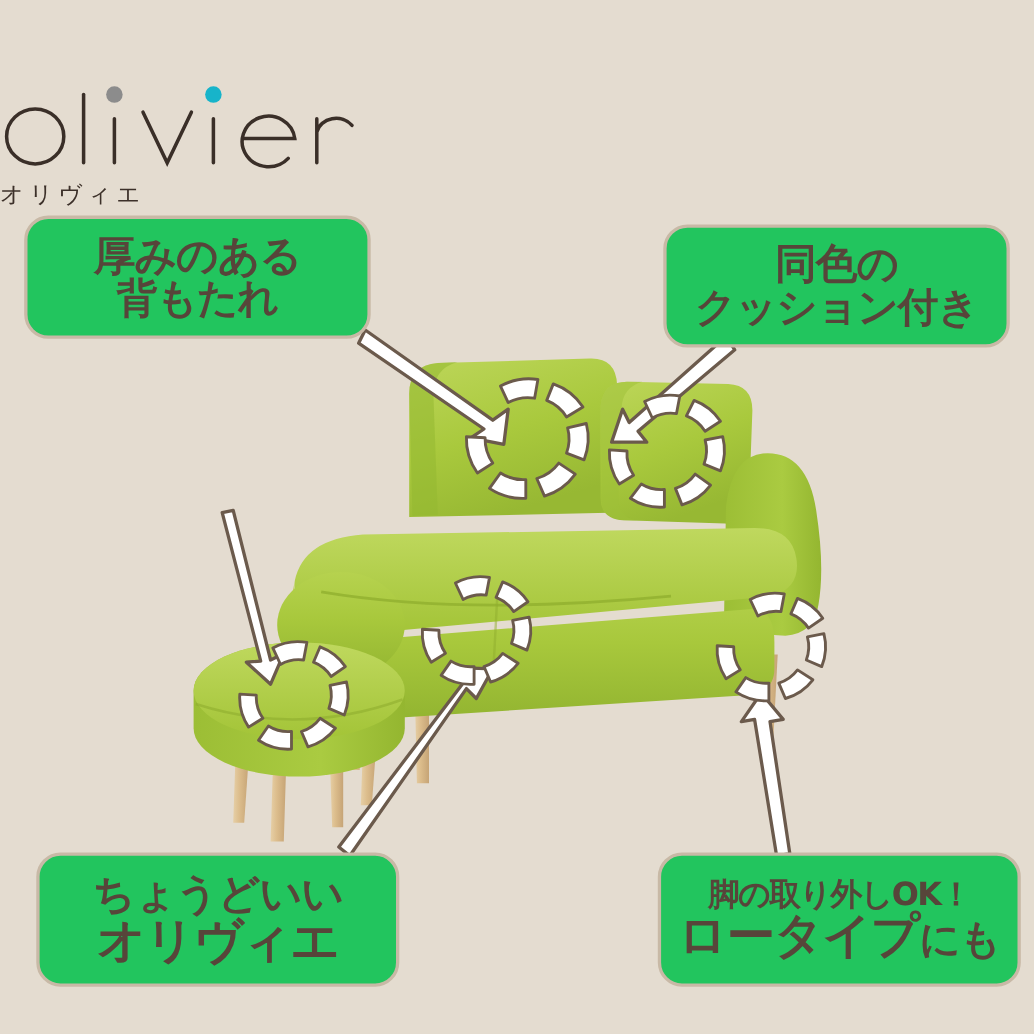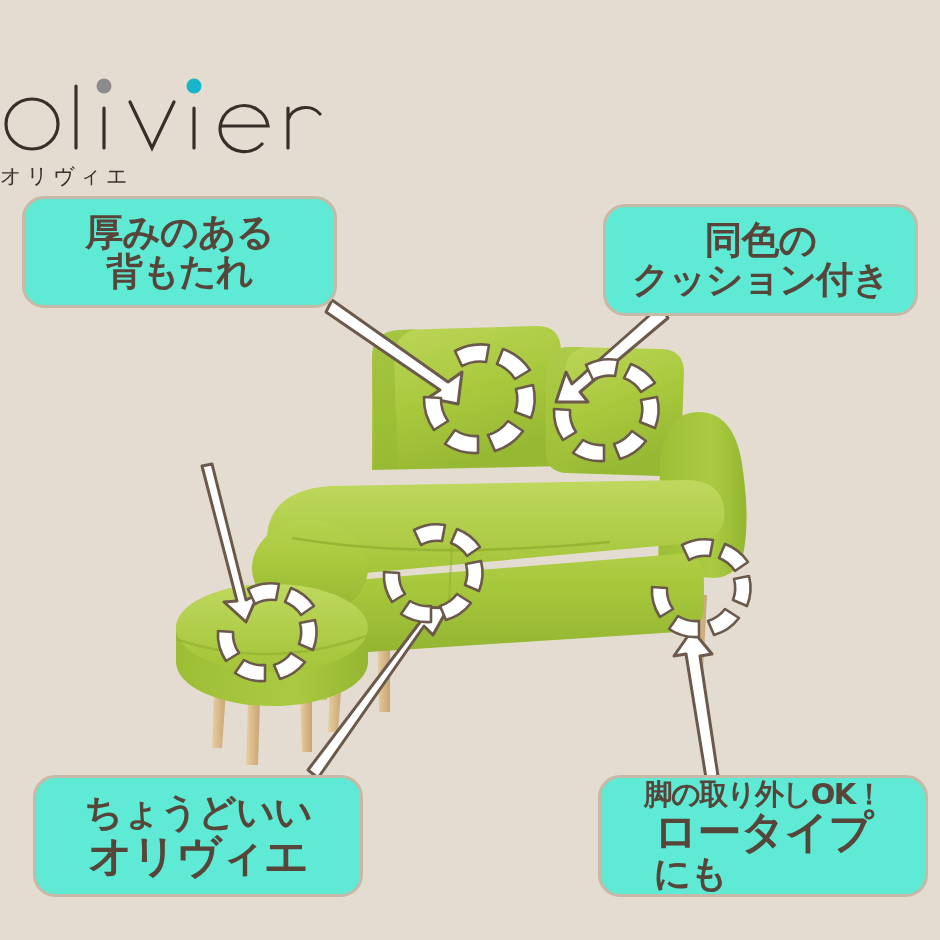--- a/index.html
+++ b/index.html
@@ -52,41 +52,41 @@
     position: absolute;
     left: 0; top: 0;
     width: 940px; height: 940px;
     z-index: 25;
     pointer-events: none;
   }
 
   
   .callout {
     position: absolute;
-    background: #5eead4;
+    background: #22c55e;
     border: 3px solid #c8b9a6;
     border-radius: 22px;
     box-sizing: border-box;
     display: flex;
     flex-direction: column;
     align-items: center;
     justify-content: center;
     z-index: 30;
     color: #57453a;
     font-family: "DejaVu Sans", sans-serif;
     font-weight: bold;
     text-align: center;
     line-height: 1.04;
     padding: 4px 10px;
   }
   .ln-xl { font-size: 44px; letter-spacing: -1px; }
   .ln-lg { font-size: 38px; letter-spacing: -1px; }
   .ln-md { font-size: 37px; letter-spacing: -1px; }
   .ln-sm { font-size: 29px; letter-spacing: -1.5px; }
-  .mix { display: flex; align-items: flex-start; justify-content: center; flex-direction: column; }
+  .mix { display: flex; align-items: flex-end; justify-content: center; }
 
   #callout-backrest  { left: 22px;  top: 196px; width: 315px; height: 112px; }
   #callout-cushion   { left: 603px; top: 204px; width: 315px; height: 112px; }
   #callout-stool     { left: 20px;  top: 330px; width: 317px; height: 135px; }
   #callout-seat      { left: 33px;  top: 775px; width: 330px; height: 122px; }
   #callout-legs      { left: 598px; top: 775px; width: 330px; height: 122px; }
 </style>
 </head>
 <body>
 

